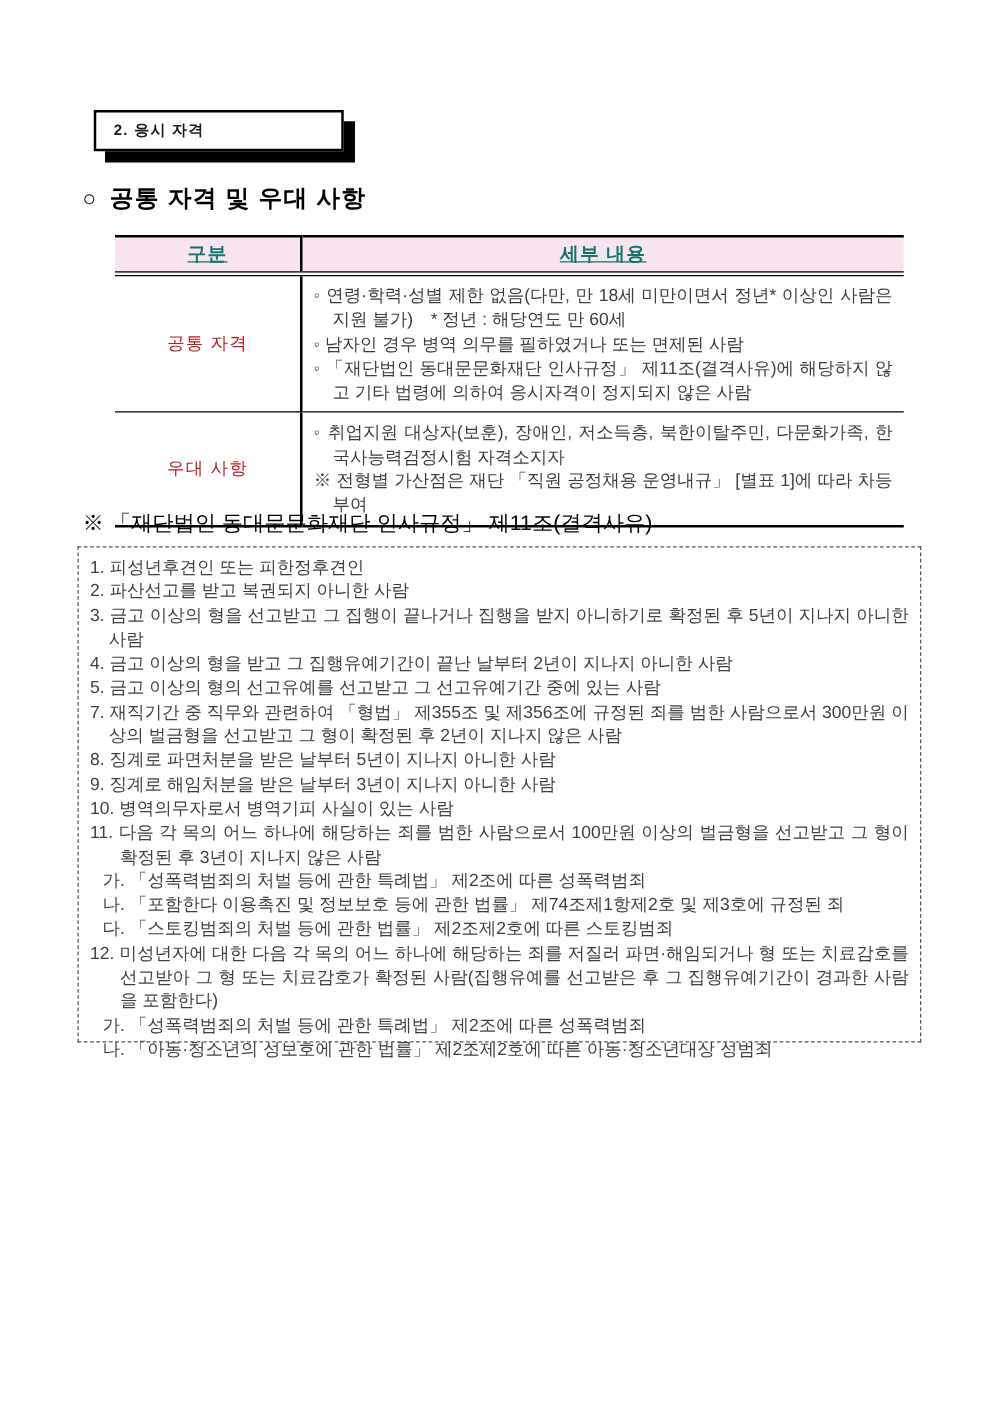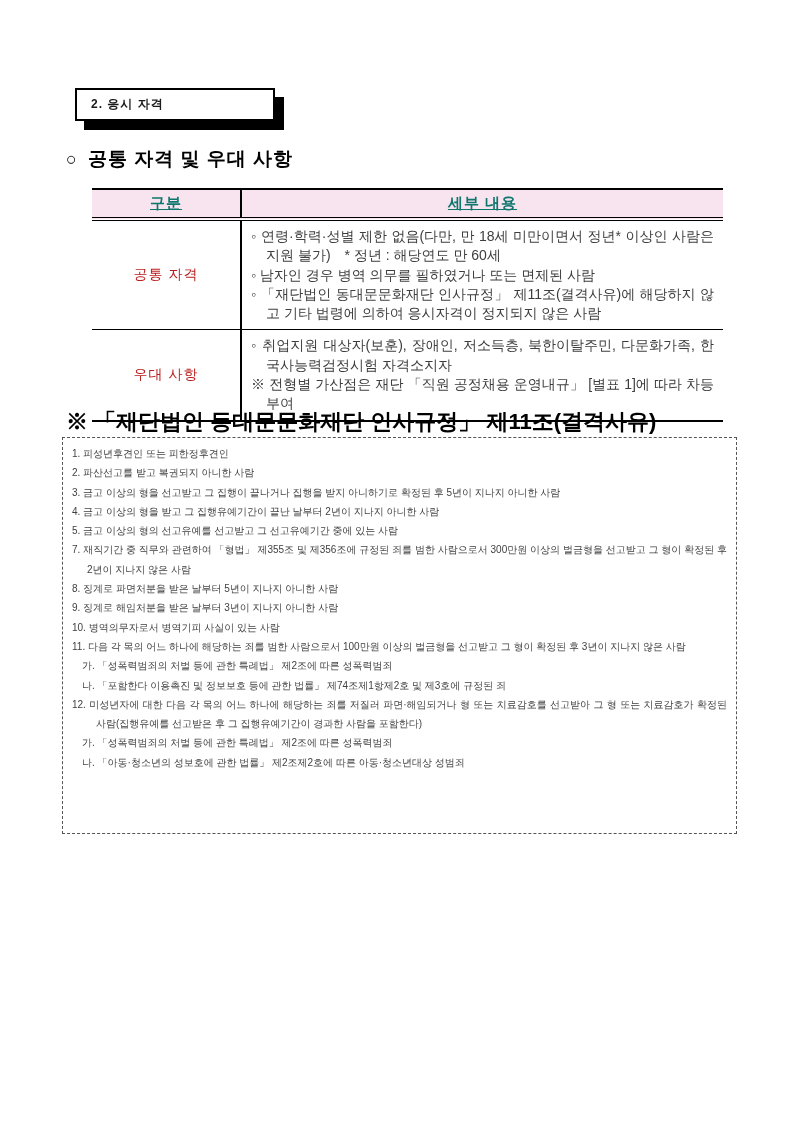--- a/index.html
+++ b/index.html
@@ -57,30 +57,30 @@
   td.details {
     padding:6px 9px; vertical-align:top;
     line-height:19.3px; text-align:justify;
   }
   tbody tr:nth-child(1) td { height:84px; }
   tbody tr:nth-child(2) td { height:72px; }
   .line { padding-left:15px; text-indent:-15px; }
   
   .note-heading {
     position:absolute; left:66px; top:407px;
-    font-size:22px; font-weight:bold; color:#000;
+    font-size:17px; font-weight:normal; color:#000;
   }
   
   .dq-box {
     position:absolute; left:62px; top:437px;
     width:675px; height:397px;
     box-sizing:border-box;
     border:1px dashed #555;
     padding:6px 9px;
-    font-size:10px; line-height:19.3px;
+    font-size:14px; line-height:19.3px;
     text-align:justify; color:#3f3f3f;
   }
   .dq-item { padding-left:15px; text-indent:-15px; }
   .dq-item.wide { padding-left:24px; text-indent:-24px; }
   .dq-item.sub { margin-left:10px; padding-left:21px; text-indent:-21px; }
 </style>
 </head>
 <body>
 
 <div class="page">
@@ -128,18 +128,19 @@
     <div class="dq-item">3. 금고 이상의 형을 선고받고 그 집행이 끝나거나 집행을 받지 아니하기로 확정된 후 5년이 지나지 아니한 사람</div>
     <div class="dq-item">4. 금고 이상의 형을 받고 그 집행유예기간이 끝난 날부터 2년이 지나지 아니한 사람</div>
     <div class="dq-item">5. 금고 이상의 형의 선고유예를 선고받고 그 선고유예기간 중에 있는 사람</div>
     <div class="dq-item">7. 재직기간 중 직무와 관련하여 「형법」 제355조 및 제356조에 규정된 죄를 범한 사람으로서 300만원 이상의 벌금형을 선고받고 그 형이 확정된 후 2년이 지나지 않은 사람</div>
     <div class="dq-item">8. 징계로 파면처분을 받은 날부터 5년이 지나지 아니한 사람</div>
     <div class="dq-item">9. 징계로 해임처분을 받은 날부터 3년이 지나지 아니한 사람</div>
     <div class="dq-item wide">10. 병역의무자로서 병역기피 사실이 있는 사람</div>
     <div class="dq-item wide">11. 다음 각 목의 어느 하나에 해당하는 죄를 범한 사람으로서 100만원 이상의 벌금형을 선고받고 그 형이 확정된 후 3년이 지나지 않은 사람</div>
     <div class="dq-item sub">가. 「성폭력범죄의 처벌 등에 관한 특례법」 제2조에 따른 성폭력범죄</div>
     <div class="dq-item sub">나. 「포함한다 이용촉진 및 정보보호 등에 관한 법률」 제74조제1항제2호 및 제3호에 규정된 죄</div>
+    <div class="dq-item sub">다. 「스토킹범죄의 처벌 등에 관한 법률」 제2조제2호에 따른 스토킹범죄</div>
     <div class="dq-item wide">12. 미성년자에 대한 다음 각 목의 어느 하나에 해당하는 죄를 저질러 파면·해임되거나 형 또는 치료감호를 선고받아 그 형 또는 치료감호가 확정된 사람(집행유예를 선고받은 후 그 집행유예기간이 경과한 사람을 포함한다)</div>
     <div class="dq-item sub">가. 「성폭력범죄의 처벌 등에 관한 특례법」 제2조에 따른 성폭력범죄</div>
     <div class="dq-item sub">나. 「아동·청소년의 성보호에 관한 법률」 제2조제2호에 따른 아동·청소년대상 성범죄</div>
   </div>
 
 </div>
 
 </body></html>

